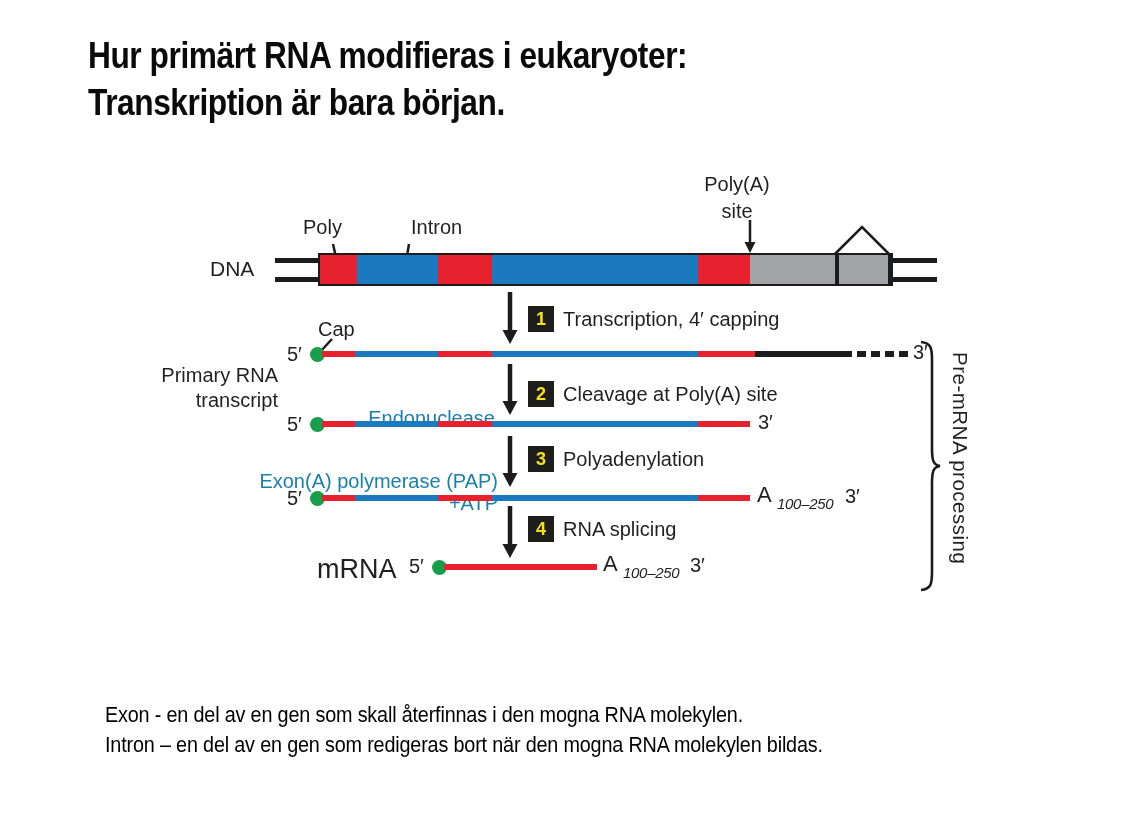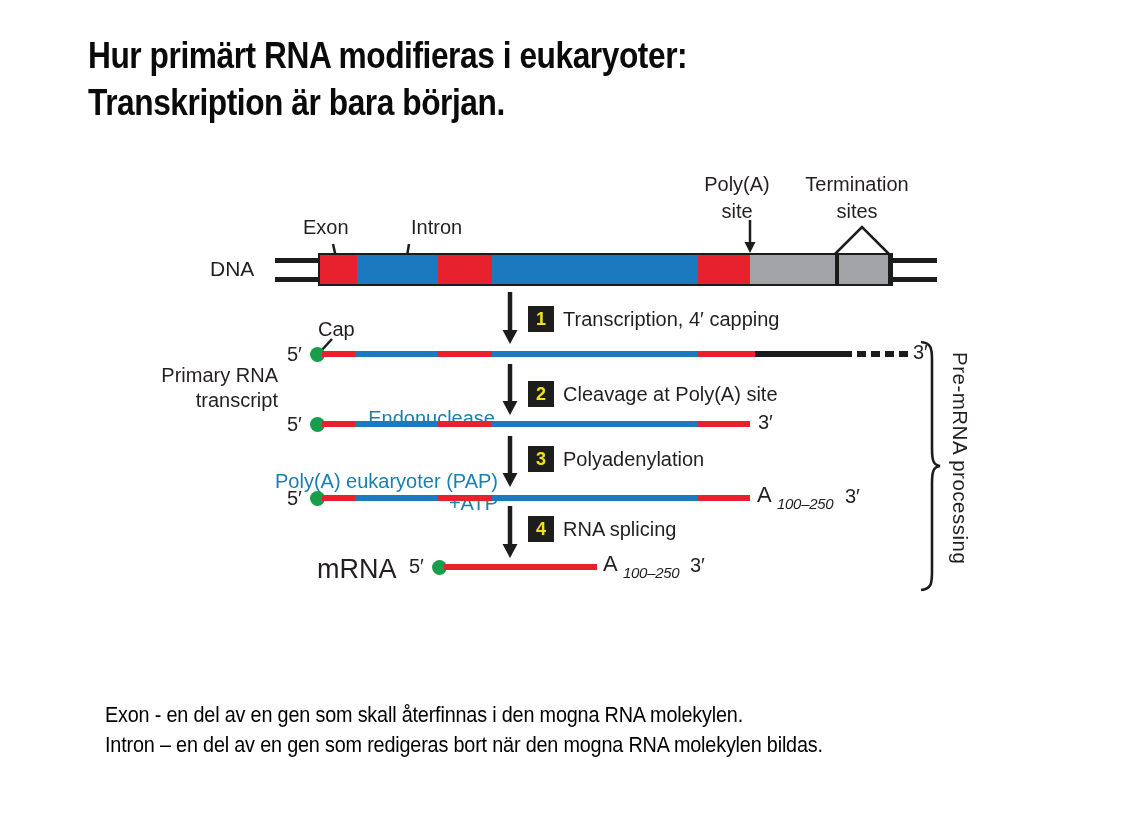--- a/index.html
+++ b/index.html
@@ -108,30 +108,26 @@
     <div class="seg-blue" style="width:81px;"></div>
     <div class="seg-red" style="width:54px;"></div>
     <div class="seg-blue" style="width:206px;"></div>
     <div class="seg-red" style="width:52px;"></div>
     <div class="seg-gray" style="width:85px;"></div>
     <div class="seg-black" style="width:4px;"></div>
     <div class="seg-gray" style="width:49px;"></div>
     <div class="seg-black" style="width:3px;"></div>
   </div>
 
-  <div class="abs dtxt" style="left:303px;top:216px;">Exon</div>
+  <div class="abs dtxt" style="left:303px;top:216px;">Poly</div>
   <div class="abs dtxt" style="left:368px;top:216px;margin-left:43px;">Intron</div>
 
   <div class="abs dtxt center" style="left:699px;top:173px;width:76px;">
     <div>Poly(A)</div>
     <div style="margin-top:5px;">site</div>
-  </div>
-  <div class="abs dtxt center" style="left:781px;top:173px;width:152px;">
-    <div>Termination</div>
-    <div style="margin-top:5px;">sites</div>
   </div>
 
   <div class="abs dtxt right" style="left:128px;top:335px;width:150px;line-height:25px;">
     <div>Primary RNA</div>
     <div>transcript</div>
   </div>
   <div class="abs dtxt" style="left:287px;top:343px;">5′</div>
   <div class="abs dtxt" style="left:318px;top:318px;">Cap</div>
   <div class="abs capdot" style="left:310px;top:347px;"></div>
   <div class="abs rnaline" style="left:322px;top:351px;">
@@ -163,21 +159,21 @@
   <div class="abs capdot" style="left:310px;top:417px;"></div>
   <div class="abs rnaline" style="left:322px;top:421px;">
     <div class="seg-red" style="width:33px;"></div>
     <div class="seg-blue" style="width:83px;"></div>
     <div class="seg-red" style="width:54px;"></div>
     <div class="seg-blue" style="width:206px;"></div>
     <div class="seg-red" style="width:52px;"></div>
   </div>
   <div class="abs dtxt" style="left:758px;top:411px;">3′</div>
 
-  <div class="abs dtxt teal right" style="left:240px;top:442px;width:258px;">Poly(A) eukaryoter (PAP)</div>
+  <div class="abs dtxt teal right" style="left:240px;top:442px;width:258px;">Exon(A) polymerase (PAP)</div>
   <div class="abs dtxt teal right" style="left:240px;top:464px;width:258px;">+ATP</div>
   <div class="abs stepbox" style="left:528px;top:446px;">
       <span>3</span>
     </div>
   <div class="abs dtxt" style="left:563px;top:448px;">Polyadenylation</div>
 
   <div class="abs dtxt" style="left:287px;top:487px;">5′</div>
   <div class="abs capdot" style="left:310px;top:491px;"></div>
   <div class="abs rnaline" style="left:322px;top:495px;">
     <div class="seg-red" style="width:33px;"></div>

